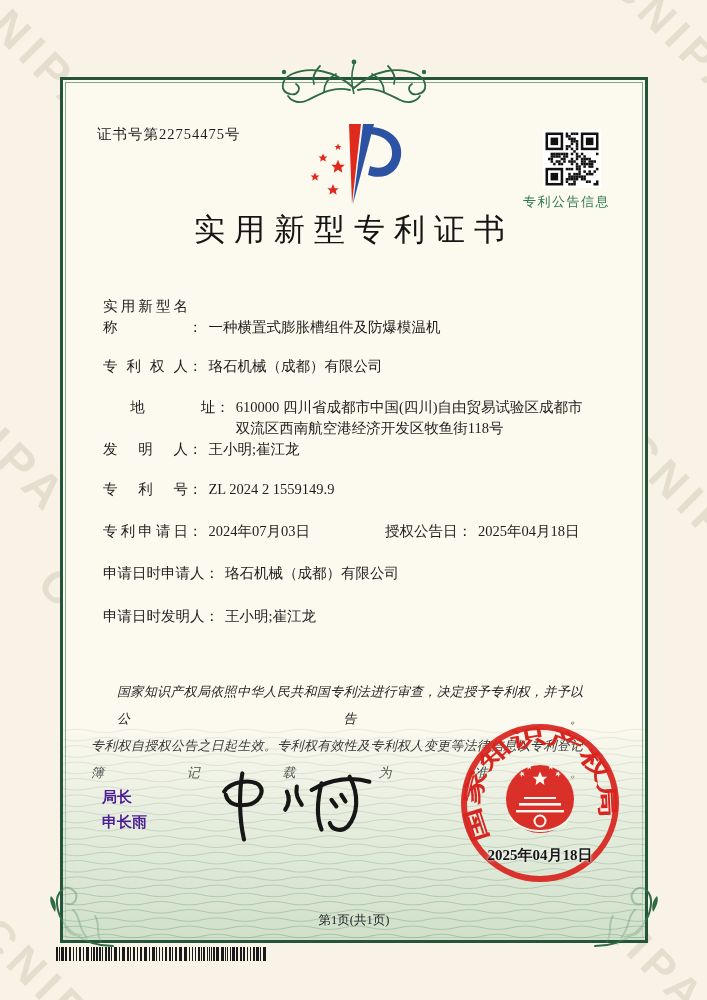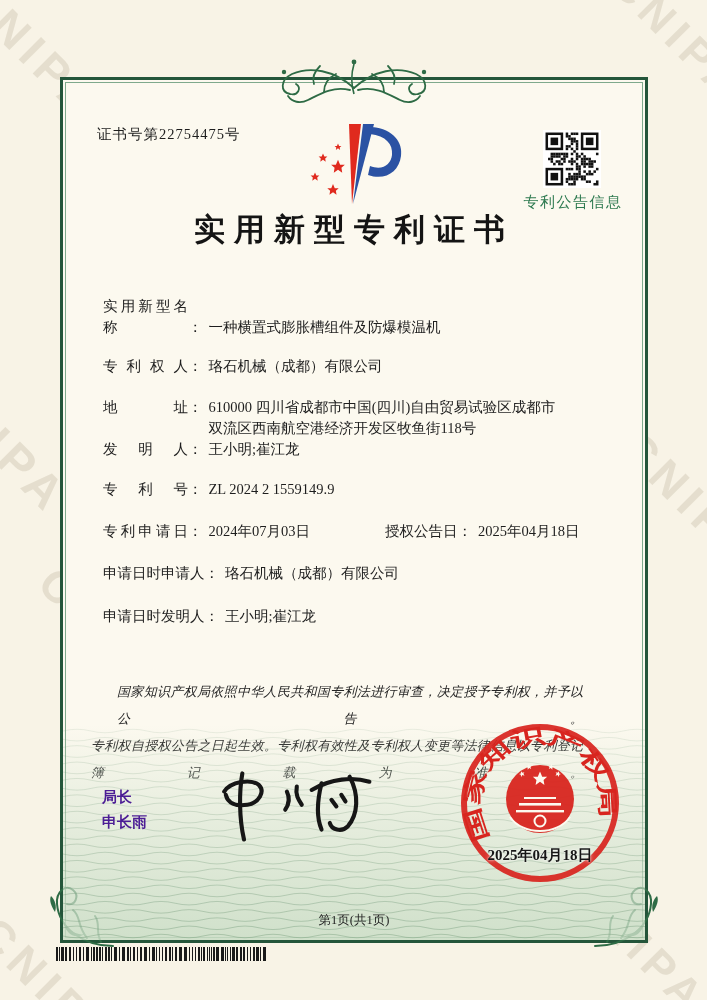--- a/index.html
+++ b/index.html
@@ -14,24 +14,24 @@
          border:3px solid #24553a;box-sizing:border-box;}
   .frame-line{position:absolute;inset:2px;border:1px solid #7fa98c;pointer-events:none;}
   .orn-top{position:absolute;left:191px;top:-26px;width:200px;height:52px;}
   .orn-corner{position:absolute;width:72px;height:72px;bottom:-8px;}
   .orn-left{left:-20px;}
   .orn-right{right:-20px;transform:scaleX(-1);}
   
   .cert-no{position:absolute;left:34px;top:45px;font-size:14.5px;letter-spacing:1px;text-align:right;}
   .logo{position:absolute;left:243px;top:40px;width:100px;height:90px;}
   .qr{position:absolute;left:480px;top:50px;width:58px;height:58px;}
-  .qr-caption{position:absolute;left:460px;top:113px;width:100px;text-align:center;
-              font-size:15px;letter-spacing:1.5px;color:#2e7a50;font-family:Liberation Serif, serif;}
+  .qr-caption{position:absolute;left:460px;top:113px;width:100px;text-align:left;
+              font-size:13px;letter-spacing:1.5px;color:#2e7a50;font-family:Liberation Serif, serif;}
   .title{position:absolute;left:0;top:129px;width:100%;text-align:center;font-size:31px;
-         font-weight:bold;letter-spacing:9px;color:#141414;}
+         font-weight:normal;letter-spacing:9px;color:#141414;}
   
   .row{position:absolute;left:40px;width:520px;font-size:14.5px;line-height:21px;}
   .row-flex{display:flex;align-items:flex-start;}
   .lbl{display:inline-block;width:85px;text-align:justify;text-align-last:justify;
        -moz-text-align-last:justify;}
   .lbl-plain{display:inline-block;}
   .colon{display:inline-block;margin-right:6px;}
   .val{}
   .val-wrap{width:360px;}
   .col2{position:absolute;left:282px;top:0;white-space:nowrap;}
@@ -262,21 +262,21 @@
     <div class="title">实用新型专利证书</div>
 
     <div class="row" style="top:276px;">
       <span class="lbl">专利权人</span><span class="colon">：</span><span class="val">珞石机械（成都）有限公司</span>
     </div>
 
     <div class="row" style="top:216px;">
       <span class="lbl">实用新型名称</span><span class="colon">：</span><span class="val">一种横置式膨胀槽组件及防爆模温机</span>
     </div>
 
-    <div class="row row-flex" style="top:317px;">
+    <div class="row row-flex" style="top:317px;justify-content:center;">
       <span class="lbl">地址</span>
         <span class="colon">：</span>
         <span class="val val-wrap">610000 四川省成都市中国(四川)自由贸易试验区成都市双流区西南航空港经济开发区牧鱼街118号</span>
     </div>
 
     <div class="row" style="top:359px;">
       <span class="lbl">发明人</span><span class="colon">：</span><span class="val">王小明;崔江龙</span>
     </div>
 
     <div class="row" style="top:399px;">

